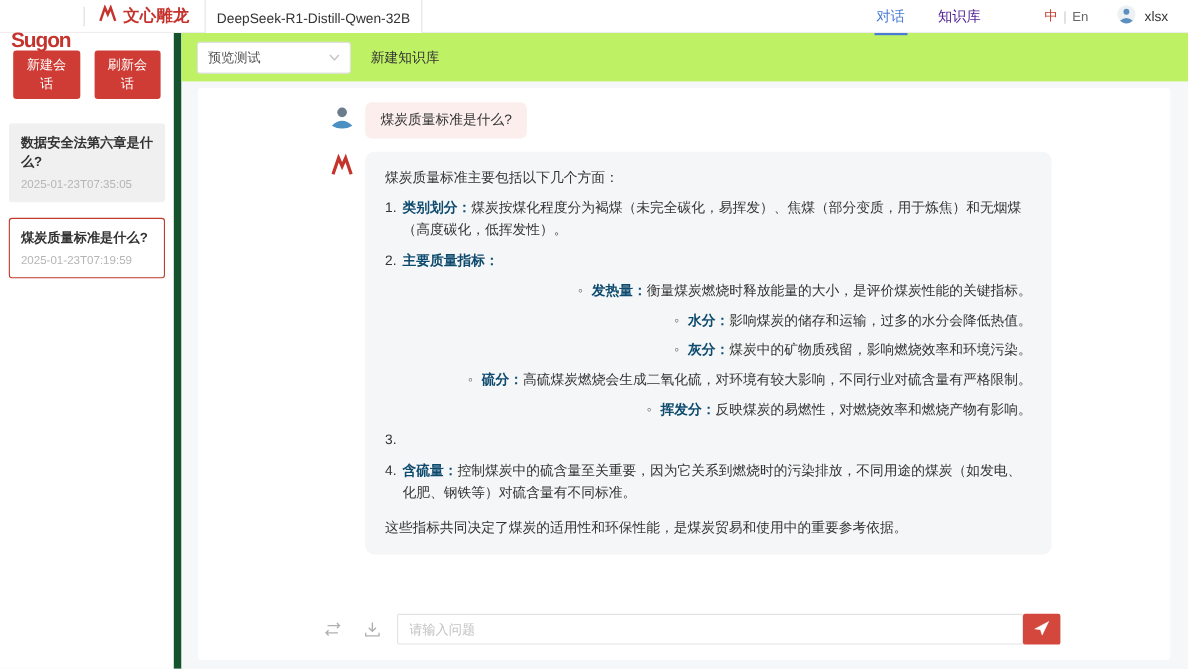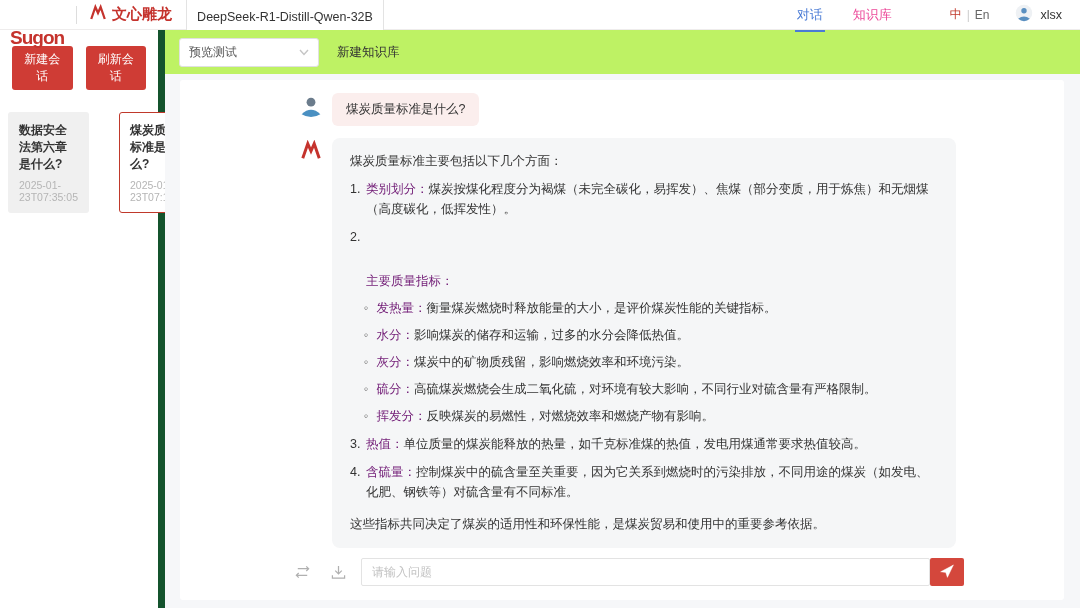--- a/index.html
+++ b/index.html
@@ -9,35 +9,35 @@
   
   .header { height:30px; background:#fff; border-bottom:1px solid #eeecec; display:flex; align-items:center; padding:0 18px 0 10px; }
   .logo-wrap { position:relative; display:flex; align-items:flex-end; }
   .logo-main { color:#c5332d; font-weight:bold; font-size:19px; letter-spacing:-1px; line-height:1;margin-top:46px; }
   .logo-sub { position:absolute; top:-4px; right:0; font-size:8px; color:#c5332d; letter-spacing:1px; }
   .header-divider { width:1px; height:18px; background:#ddd; margin:0 12px; }
   .brand { display:flex; align-items:center; gap:5px; color:#c5332d; font-weight:bold; font-size:15px; }
   .model-select { margin-left:14px; display:flex; align-items:center; gap:7px; border:1px solid #e3e3e3; border-radius:4px; background:#fff; padding:3px 10px; font-size:12.5px; color:#333; cursor:pointer;flex-direction:column; }
   .header-right { margin-left:auto; display:flex; gap:26px; }
   .nav { display:flex; align-items:center; gap:26px; }
-  .nav-item { font-size:13px; color:#ec4899; cursor:pointer; position:relative; padding:6px 2px; }
+  .nav-item { font-size:13px; color:#4c1d95; cursor:pointer; position:relative; padding:6px 2px; }
   .nav-item.active { color:#4a7bd5; }
   .nav-item.active::after { content:""; position:absolute; left:0; right:0; bottom:-2px; height:2px; background:#4a7bd5; }
   .lang { font-size:12px; color:#666; display:flex; gap:5px; align-items:center; margin-left:30px; }
   .lang-zh { color:#c0392b; cursor:pointer; }
   .lang-sep { color:#ccc; }
   .lang-en { color:#666; cursor:pointer; }
   .user { display:flex; align-items:center; gap:7px; font-size:12.5px; color:#333; cursor:pointer; }
 
   
   .main { display:flex; height:578px; }
   .sidebar { width:165px; background:#fff; border-right:7px solid #14532d; padding-top:16px; flex-shrink:0; }
   .sidebar-btns { display:flex; gap:13px; padding:0 12px; }
   .red-btn { background:#cf3c35; color:#fff; border:none; font-size:12px; padding:5px 9px; border-radius:3px; cursor:pointer; font-family:inherit; }
-  .conv-list { margin-top:22px; display:flex; gap:14px; }
+  .conv-list { margin-top:22px; display:flex; flex-direction:column; gap:14px; }
   .conv-item { margin:0 8px; padding:9px 10px; border-radius:3px; cursor:pointer; border:1px solid transparent; }
   .conv-item.plain { background:#f0f0f0; }
   .conv-item.selected { background:#fff; border:1px solid #c0392b; }
   .conv-title { font-size:12px; color:#333; font-weight:bold; }
   .conv-time { font-size:10.5px; color:#b5b5b5; margin-top:6px; }
 
   .content { flex:1; display:flex; flex-direction:column; background:#f6f7f9; min-width:0; }
   .toolbar { background:#bef264; height:44px; display:flex; align-items:center; padding-left:14px; gap:18px; }
   .kb-select { width:140px; display:flex; align-items:center; justify-content:space-between; border:1px solid #e0e0e0; border-radius:3px; padding:5px 9px; font-size:12px; color:#555; background:#fff; cursor:pointer; }
   .kb-link { font-size:12.5px; color:#333; cursor:pointer; }
@@ -45,23 +45,23 @@
   .chat-card { flex:1; background:#fff; margin:6px 16px 8px 15px; border-radius:3px; display:flex; flex-direction:column; min-height:0; }
   .chat-scroll { flex:1; overflow:hidden; padding:13px 108px 0 120px; }
   .msg-row { display:flex; gap:10px; align-items:flex-start; }
   .avatar { width:22px; height:22px; flex-shrink:0; margin-top:2px; }
   .bubble-user { background:#fbeeed; border-radius:6px; padding:8px 14px; font-size:12.5px; color:#333; }
   .assistant-row { margin-top:12px; }
   .bubble-assistant { background:#f5f6f7; border-radius:8px; padding:13px 18px 14px 18px; font-size:12.5px; color:#333; width:628px; line-height:1.6; }
   .ol-item { margin-top:8px; display:flex; }
   .ol-num { flex-shrink:0; width:16px; }
   .sub-list { margin:6px 0 4px 14px; }
-  .sub-item { display:flex; margin-top:7px; }
+  .sub-item { display:flex; margin-top:7px;justify-content:flex-end; }
   .sub-item::before { content:"◦"; color:#666; margin-right:8px; }
-  .b { font-weight:normal; color:#701a75;margin-top:44px; }
+  .b { font-weight:bold; color:#0c4a6e; }
   .closing { margin-top:12px; }
   .sources { margin:16px 0 0 30px; }
   .source-line { font-size:12px; margin-bottom:17px; color:#555; }
   .source-line .b { font-size:12px; }
 
   .input-row { display:flex; align-items:center; padding:0 100px 14px 113px; gap:0; }
   .icon-btn { width:18px; height:18px; cursor:pointer; flex-shrink:0; display:flex; align-items:center; justify-content:center; }
   .icon-btn + .icon-btn { margin-left:18px; }
   .q-input { flex:1; height:28px; border:1px solid #e3e3e3; border-radius:2px; margin-left:14px; padding:0 10px; font-size:12px; font-family:inherit; color:#6d28d9; outline:none; }
   .q-input::placeholder { color:#c2c2c2; }
@@ -197,21 +197,20 @@
               <div class="sub-item">
                   <span><span class="b">硫分：</span><span>高硫煤炭燃烧会生成二氧化硫，对环境有较大影响，不同行业对硫含量有严格限制。</span></span>
                 </div>
               <div class="sub-item">
                   <span><span class="b">挥发分：</span><span>反映煤炭的易燃性，对燃烧效率和燃烧产物有影响。</span></span>
                 </div>
             </div>
 
             <div class="ol-item">
               <span class="ol-num">3.</span>
-              <span><span class="b">热值：</span><span>单位质量的煤炭能释放的热量，如千克标准煤的热值，发电用煤通常要求热值较高。</span></span>
             </div>
 
             <div class="ol-item">
               <span class="ol-num">4.</span>
               <span><span class="b">含硫量：</span><span>控制煤炭中的硫含量至关重要，因为它关系到燃烧时的污染排放，不同用途的煤炭（如发电、化肥、钢铁等）对硫含量有不同标准。</span></span>
             </div>
 
             <div class="closing">这些指标共同决定了煤炭的适用性和环保性能，是煤炭贸易和使用中的重要参考依据。</div>
           </div>
         </div>

